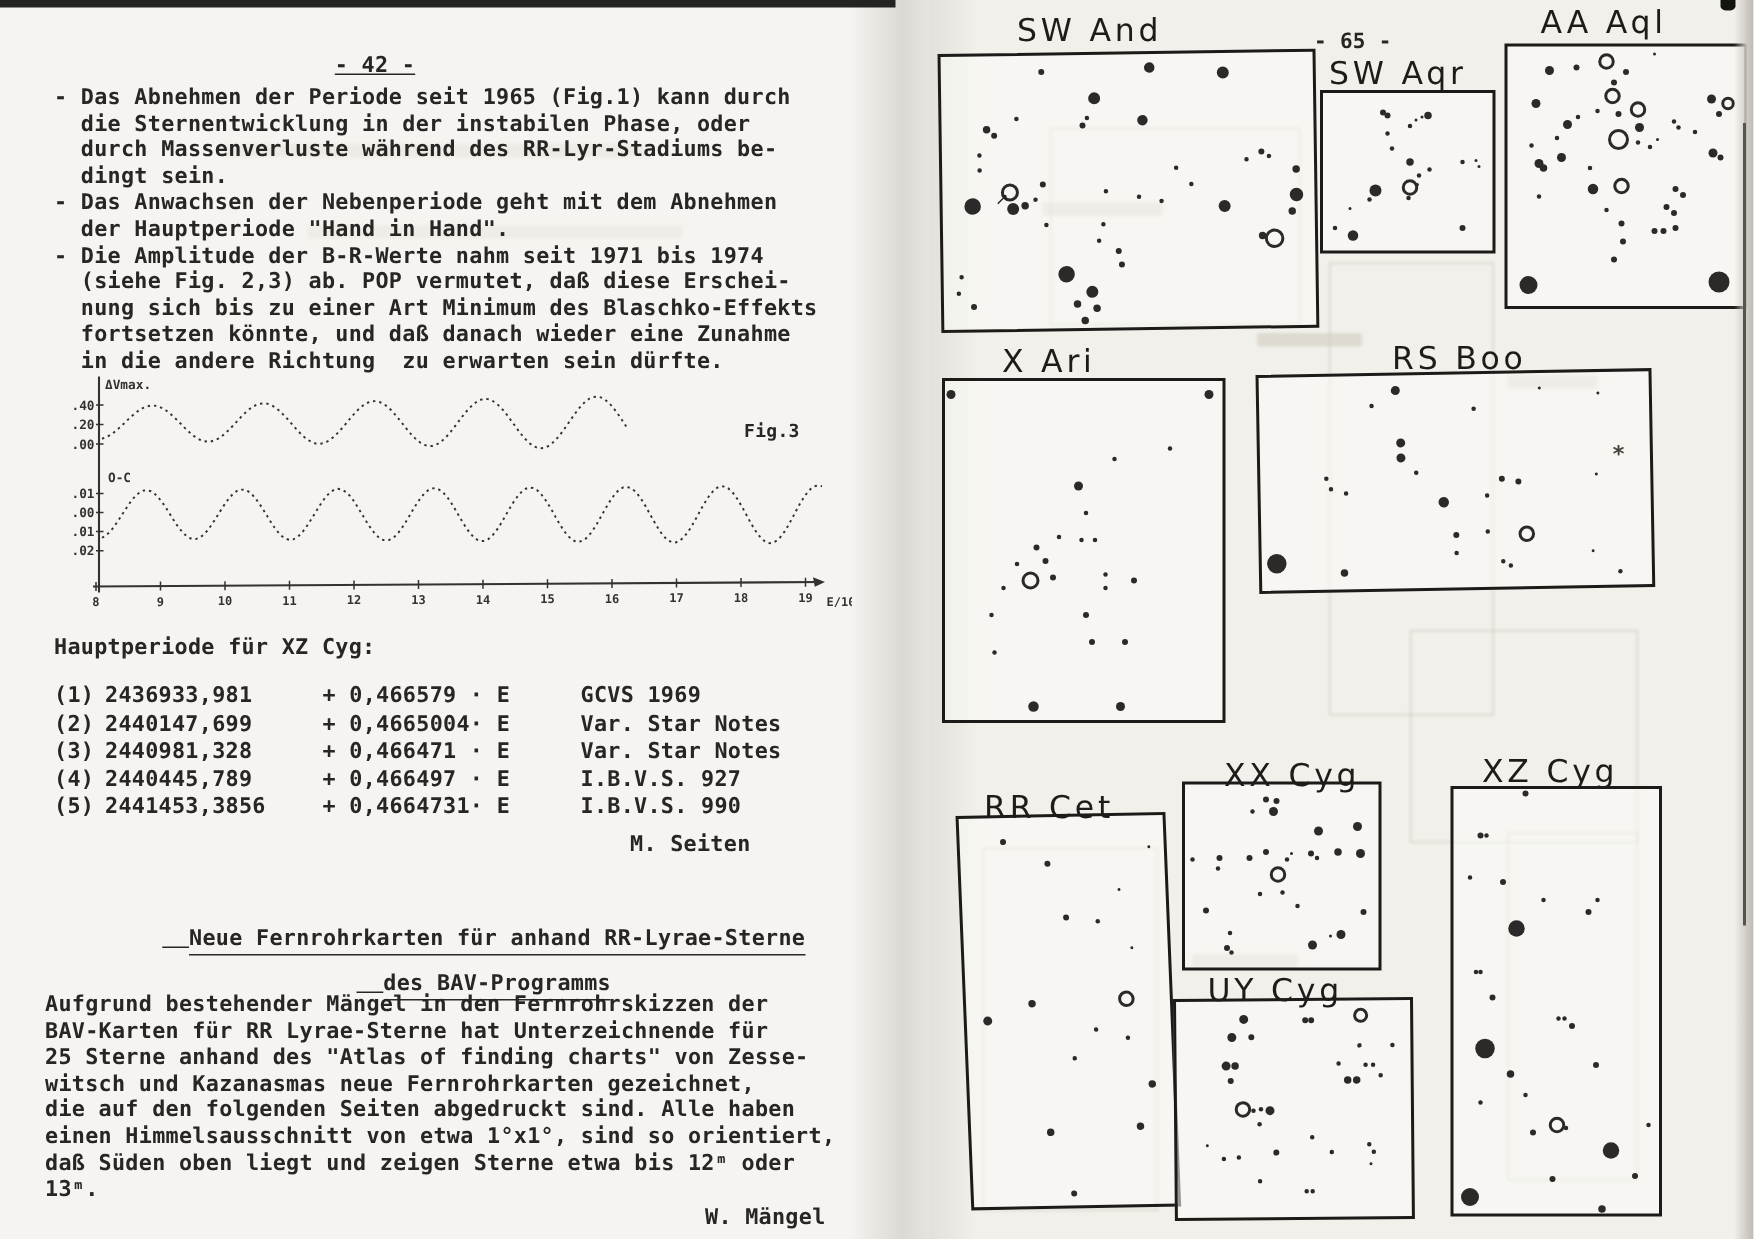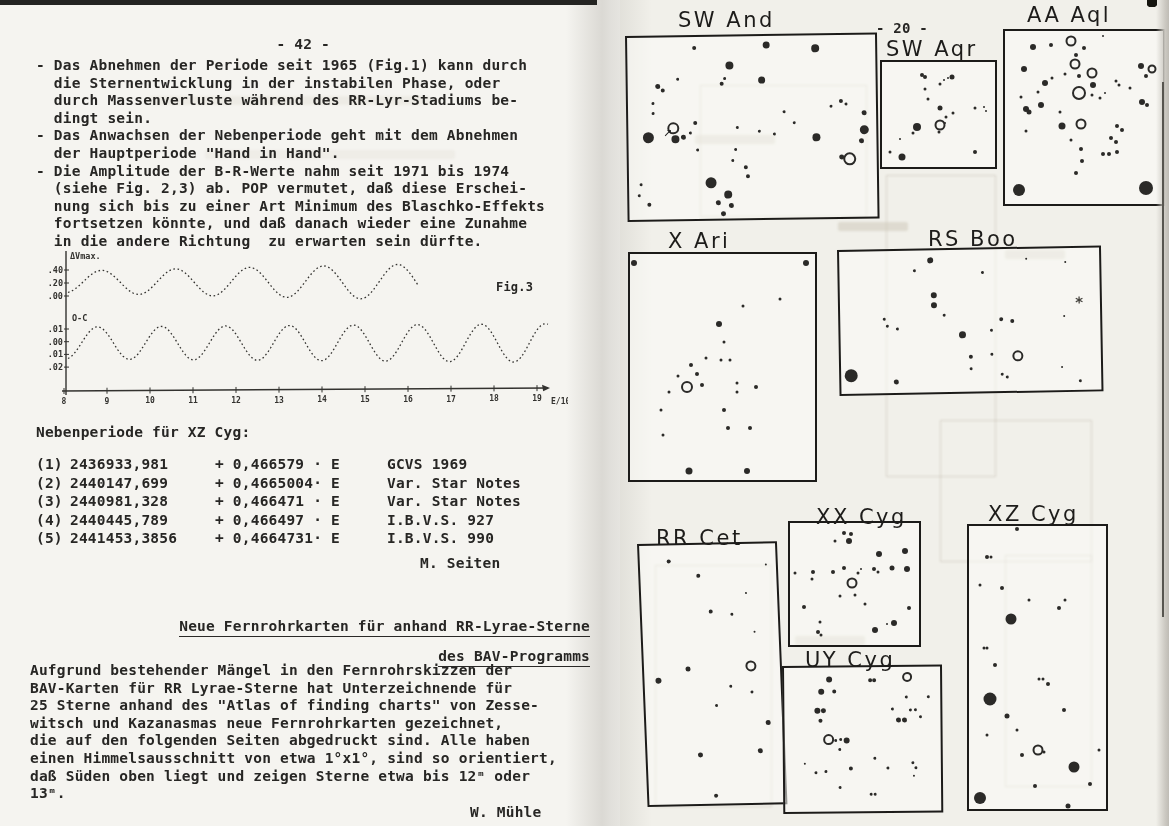--- a/index.html
+++ b/index.html
@@ -24,21 +24,21 @@
   .ghost{position:absolute;filter:blur(1px);}
   .ghost-rect{border:1px solid rgba(186,180,164,.45);}
   .ghost-bar{background:rgba(205,200,186,.55);border-radius:2px;}
   
   .tw{
     font-family:"DejaVu Sans Mono","Liberation Mono",monospace;
     font-weight:700;font-size:14.5px;line-height:17.6px;
     letter-spacing:.2px;color:#272624;white-space:pre;
   }
   .tw-sm{font-size:12px;line-height:14px;}
-  .center{text-align:right;}
+  .center{text-align:center;text-decoration:underline;}
   .underline{border-bottom:1.6px solid #2a2927;padding-bottom:1px;display:inline-block;}
   
   .el-row{white-space:pre;height:18.6px;}
   .el-row .col-no{display:inline-block;width:34px;}
   .el-row .col-epoch{display:inline-block;width:145px;}
   .el-row .col-term{display:inline-block;width:172px;}
   
   .chart-box{position:absolute;border:2px solid #1c1b19;background:rgba(252,251,247,.55);transform-origin:top left;}
   .chart-label{
     position:absolute;font-family:"DejaVu Sans","Liberation Sans",sans-serif;
@@ -125,39 +125,39 @@
       <text x="446" y="152.4" text-anchor="middle" class="figtxt" font-size="8">18</text>
       <line x1="489" y1="136.14" x2="489" y2="142.14" class="tick"></line>
       <text x="489" y="152.14" text-anchor="middle" class="figtxt" font-size="8">19</text>
       <text x="503" y="155" class="figtxt" font-size="8">E/100</text>
       <path d="M20.0,43.5L22.5,42.6L25.0,41.3L27.5,39.6L30.0,37.6L32.5,35.3L35.0,33.0L37.5,30.6L40.0,28.3L42.5,26.2L45.0,24.3L47.5,22.9L50.0,21.9L52.5,21.4L55.0,21.4L57.5,21.9L60.0,23.0L62.5,24.5L65.0,26.4L67.5,28.6L70.0,31.0L72.5,33.5L75.0,36.1L77.5,38.5L80.0,40.7L82.5,42.6L85.0,44.0L87.5,45.0L90.0,45.4L92.5,45.3L95.0,44.6L97.5,43.4L100.0,41.7L102.5,39.6L105.0,37.2L107.5,34.6L110.0,31.9L112.5,29.2L115.0,26.7L117.5,24.4L120.0,22.5L122.5,21.1L125.0,20.2L127.5,19.9L130.0,20.1L132.5,20.9L135.0,22.3L137.5,24.2L140.0,26.5L142.5,29.1L145.0,31.9L147.5,34.8L150.0,37.6L152.5,40.2L155.0,42.5L157.5,44.4L160.0,45.8L162.5,46.7L165.0,46.9L167.5,46.5L170.0,45.5L172.5,43.9L175.0,41.8L177.5,39.3L180.0,36.5L182.5,33.6L185.0,30.5L187.5,27.6L190.0,24.9L192.5,22.5L195.0,20.6L197.5,19.3L200.0,18.5L202.5,18.4L205.0,19.0L207.5,20.1L210.0,21.9L212.5,24.2L215.0,26.9L217.5,29.9L220.0,33.0L222.5,36.2L225.0,39.3L227.5,42.0L230.0,44.4L232.5,46.3L235.0,47.6L237.5,48.3L240.0,48.3L242.5,47.6L245.0,46.2L247.5,44.2L250.0,41.7L252.5,38.8L255.0,35.6L257.5,32.3L260.0,29.0L262.5,25.8L265.0,23.0L267.5,20.6L270.0,18.7L272.5,17.5L275.0,16.9L277.5,17.1L280.0,18.0L282.5,19.6L285.0,21.8L287.5,24.5L290.0,27.6L292.5,31.0L295.0,34.4L297.5,37.9L300.0,41.1L302.5,44.0L305.0,46.5L307.5,48.3L310.0,49.4L312.5,49.8L315.0,49.5L317.5,48.4L320.0,46.6L322.5,44.2L325.0,41.3L327.5,38.0L330.0,34.4L332.5,30.8L335.0,27.2L337.5,23.9L340.0,20.9L342.5,18.5L345.0,16.7L347.5,15.7L350.0,15.4L352.5,15.9L355.0,17.2L357.5,19.2L360.0,21.9L362.5,25.0L365.0,28.5L367.5,32.3L370.0,36.1" class="curve"></path>
       <path d="M20.0,109.5L22.5,108.1L25.0,105.8L27.5,102.9L30.0,99.3L32.5,95.5L35.0,91.6L37.5,87.8L40.0,84.3L42.5,81.5L45.0,79.3L47.5,78.1L50.0,77.8L52.5,78.5L55.0,80.1L57.5,82.6L60.0,85.7L62.5,89.3L65.0,93.3L67.5,97.3L70.0,101.1L72.5,104.4L75.0,107.2L77.5,109.2L80.0,110.3L82.5,110.4L85.0,109.5L87.5,107.7L90.0,105.0L92.5,101.7L95.0,97.9L97.5,93.9L100.0,89.9L102.5,86.1L105.0,82.8L107.5,80.1L110.0,78.3L112.5,77.4L115.0,77.5L117.5,78.6L120.0,80.6L122.5,83.5L125.0,86.9L127.5,90.8L130.0,94.9L132.5,98.9L135.0,102.7L137.5,105.9L140.0,108.5L142.5,110.2L145.0,110.9L147.5,110.6L150.0,109.3L152.5,107.0L155.0,104.0L157.5,100.4L160.0,96.4L162.5,92.3L165.0,88.2L167.5,84.5L170.0,81.3L172.5,78.9L175.0,77.4L177.5,76.9L180.0,77.4L182.5,78.9L185.0,81.3L187.5,84.5L190.0,88.3L192.5,92.4L195.0,96.6L197.5,100.7L200.0,104.3L202.5,107.4L205.0,109.7L207.5,111.0L210.0,111.3L212.5,110.6L215.0,108.9L217.5,106.2L220.0,102.9L222.5,99.0L225.0,94.8L227.5,90.5L230.0,86.5L232.5,82.8L235.0,79.9L237.5,77.8L240.0,76.6L242.5,76.5L245.0,77.5L247.5,79.4L250.0,82.2L252.5,85.8L255.0,89.8L257.5,94.1L260.0,98.4L262.5,102.4L265.0,106.0L267.5,108.8L270.0,110.7L272.5,111.7L275.0,111.6L277.5,110.4L280.0,108.3L282.5,105.3L285.0,101.6L287.5,97.4L290.0,93.0L292.5,88.7L295.0,84.7L297.5,81.3L300.0,78.6L302.5,76.8L305.0,76.0L307.5,76.3L310.0,77.7L312.5,80.1L315.0,83.3L317.5,87.2L320.0,91.4L322.5,95.9L325.0,100.2L327.5,104.2L330.0,107.5L332.5,110.1L335.0,111.7L337.5,112.2L340.0,111.7L342.5,110.1L345.0,107.5L347.5,104.1L350.0,100.1L352.5,95.7L355.0,91.2L357.5,86.9L360.0,83.0L362.5,79.7L365.0,77.3L367.5,75.9L370.0,75.6L372.5,76.4L375.0,78.2L377.5,81.0L380.0,84.6L382.5,88.7L385.0,93.2L387.5,97.7L390.0,102.0L392.5,105.9L395.0,109.0L397.5,111.3L400.0,112.5L402.5,112.6L405.0,111.6L407.5,109.5L410.0,106.5L412.5,102.8L415.0,98.5L417.5,93.9L420.0,89.3L422.5,85.1L425.0,81.3L427.5,78.3L430.0,76.2L432.5,75.2L435.0,75.3L437.5,76.6L440.0,78.8L442.5,82.0L445.0,86.0L447.5,90.4L450.0,95.0L452.5,99.6L455.0,103.9L457.5,107.5L460.0,110.4L462.5,112.3L465.0,113.1L467.5,112.7L470.0,111.3L472.5,108.8L475.0,105.4L477.5,101.3L480.0,96.7L482.5,92.0L485.0,87.4L487.5,83.2L490.0,79.6L492.5,76.9L495.0,75.2L497.5,74.7L500.0,75.2" class="curve"></path>
     </svg>
 </div>
 <div class="abs tw tw-sm" style="left:496px;top:280px;">Fig.3</div>
 
-<div class="abs tw" style="left:36px;top:424px;">Nebenperiode für XZ Cyg:</div>
+<div class="abs tw" style="left:36px;top:424px;">Hauptperiode für XZ Cyg:</div>
 
 <div class="abs tw" style="left:36px;top:456px;"><div class="el-row"><span class="col-no">(1)</span><span class="col-epoch">2436933,981</span><span class="col-term">+ 0,466579 · E</span><span class="col-source">GCVS 1969</span></div><div class="el-row"><span class="col-no">(2)</span><span class="col-epoch">2440147,699</span><span class="col-term">+ 0,4665004· E</span><span class="col-source">Var. Star Notes</span></div><div class="el-row"><span class="col-no">(3)</span><span class="col-epoch">2440981,328</span><span class="col-term">+ 0,466471 · E</span><span class="col-source">Var. Star Notes</span></div><div class="el-row"><span class="col-no">(4)</span><span class="col-epoch">2440445,789</span><span class="col-term">+ 0,466497 · E</span><span class="col-source">I.B.V.S. 927</span></div><div class="el-row"><span class="col-no">(5)</span><span class="col-epoch">2441453,3856</span><span class="col-term">+ 0,4664731· E</span><span class="col-source">I.B.V.S. 990</span></div></div>
 
 <div class="abs tw" style="left:420px;top:555px;">M. Seiten</div>
 
 <div class="abs tw center" style="left:55px;top:600px;width:535px;">
   <span class="underline">Neue Fernrohrkarten für anhand RR-Lyrae-Sterne</span>
 </div>
 <div class="abs tw center" style="left:55px;top:630px;width:535px;">
   <span class="underline">des BAV-Programms</span>
 </div>
 
 <div class="abs tw" style="left:30px;top:662px;"><div>Aufgrund bestehender Mängel in den Fernrohrskizzen der</div><div>BAV-Karten für RR Lyrae-Sterne hat Unterzeichnende für</div><div>25 Sterne anhand des "Atlas of finding charts" von Zesse-</div><div>witsch und Kazanasmas neue Fernrohrkarten gezeichnet,</div><div>die auf den folgenden Seiten abgedruckt sind. Alle haben</div><div>einen Himmelsausschnitt von etwa 1°x1°, sind so orientiert,</div><div>daß Süden oben liegt und zeigen Sterne etwa bis 12ᵐ oder</div><div>13ᵐ.</div></div>
 
-<div class="abs tw" style="left:470px;top:804px;">W. Mühle</div>
+<div class="abs tw" style="left:470px;top:804px;">W. Mängel</div>
 
 <div id="right-page-layer" class="abs">
-  <div class="abs tw" style="left:876px;top:20px;font-size:14px;">- 20 -</div>
+  <div class="abs tw" style="left:876px;top:20px;font-size:14px;">- 65 -</div>
 <div class="chart-box" style="left: 625px; top: 36px; width: 248px; height: 182px; transform: rotate(-0.8deg);">
       <span class="star" style="height: 4px; width: 4px; left: 27%; top: 6%;"></span>
       <span class="star" style="height: 7px; width: 7px; left: 56%; top: 5%;"></span>
       <span class="star" style="height: 8px; width: 8px; left: 76%; top: 7%;"></span>
       <span class="star" style="height: 8px; width: 8px; left: 41%; top: 16%;"></span>
       <span class="star" style="height: 3px; width: 3px; left: 39%; top: 23%;"></span>
       <span class="star" style="height: 4px; width: 4px; left: 38%; top: 26%;"></span>
       <span class="star" style="height: 7px; width: 7px; left: 54%; top: 24%;"></span>
       <span class="star" style="height: 3px; width: 3px; left: 20%; top: 23%;"></span>
       <span class="star" style="height: 5px; width: 5px; left: 12%; top: 27%;"></span>

